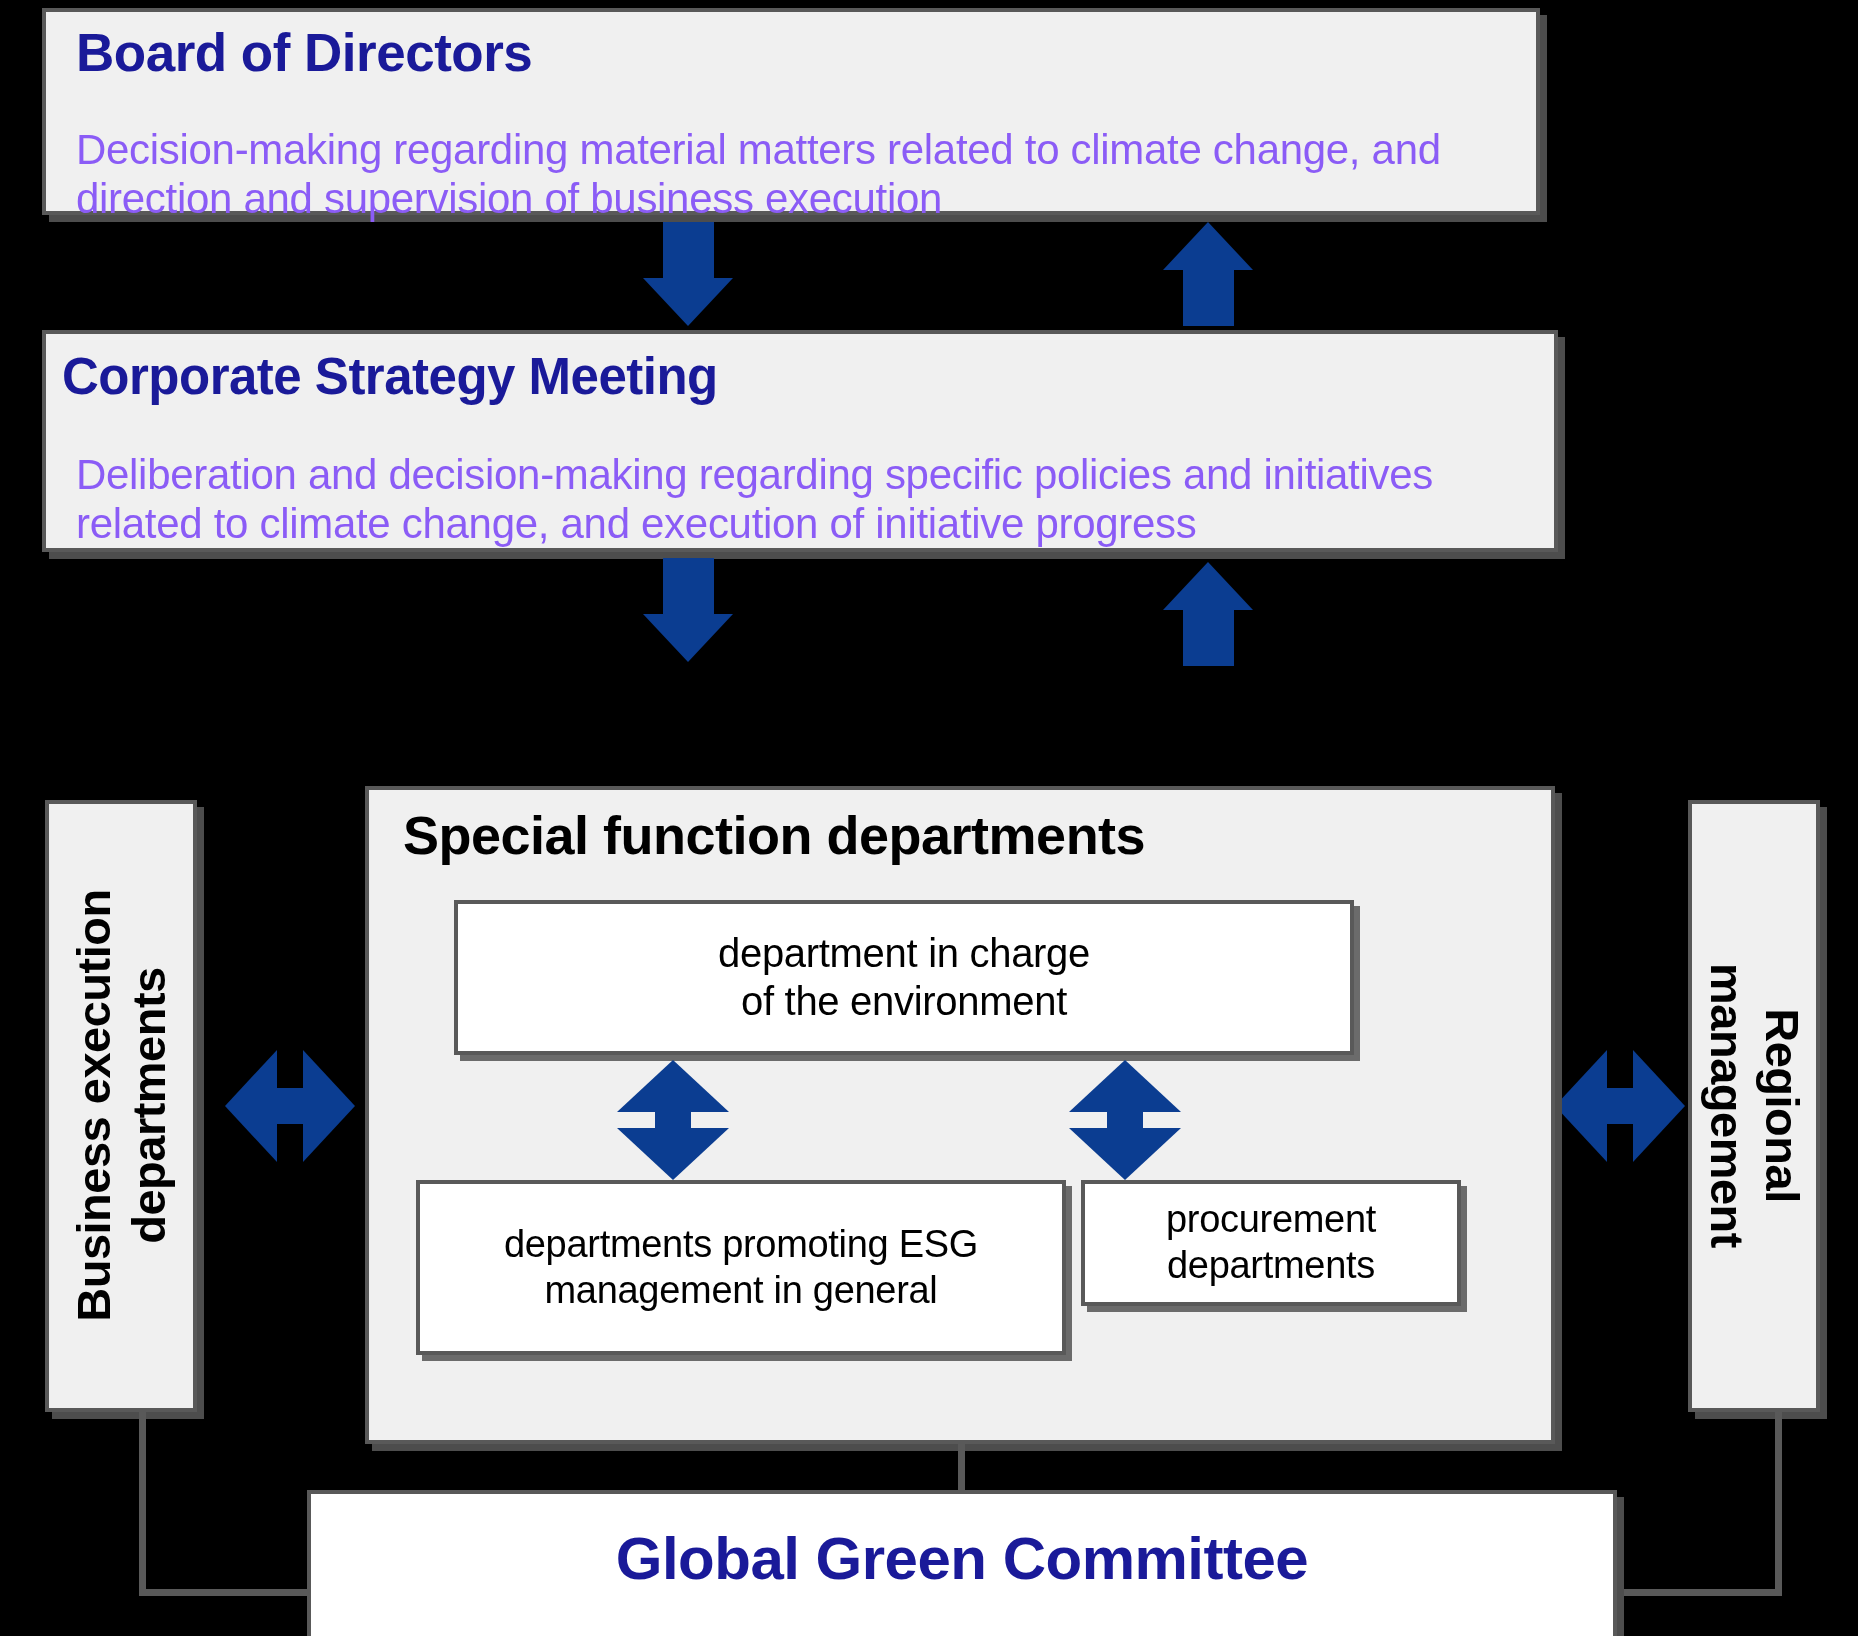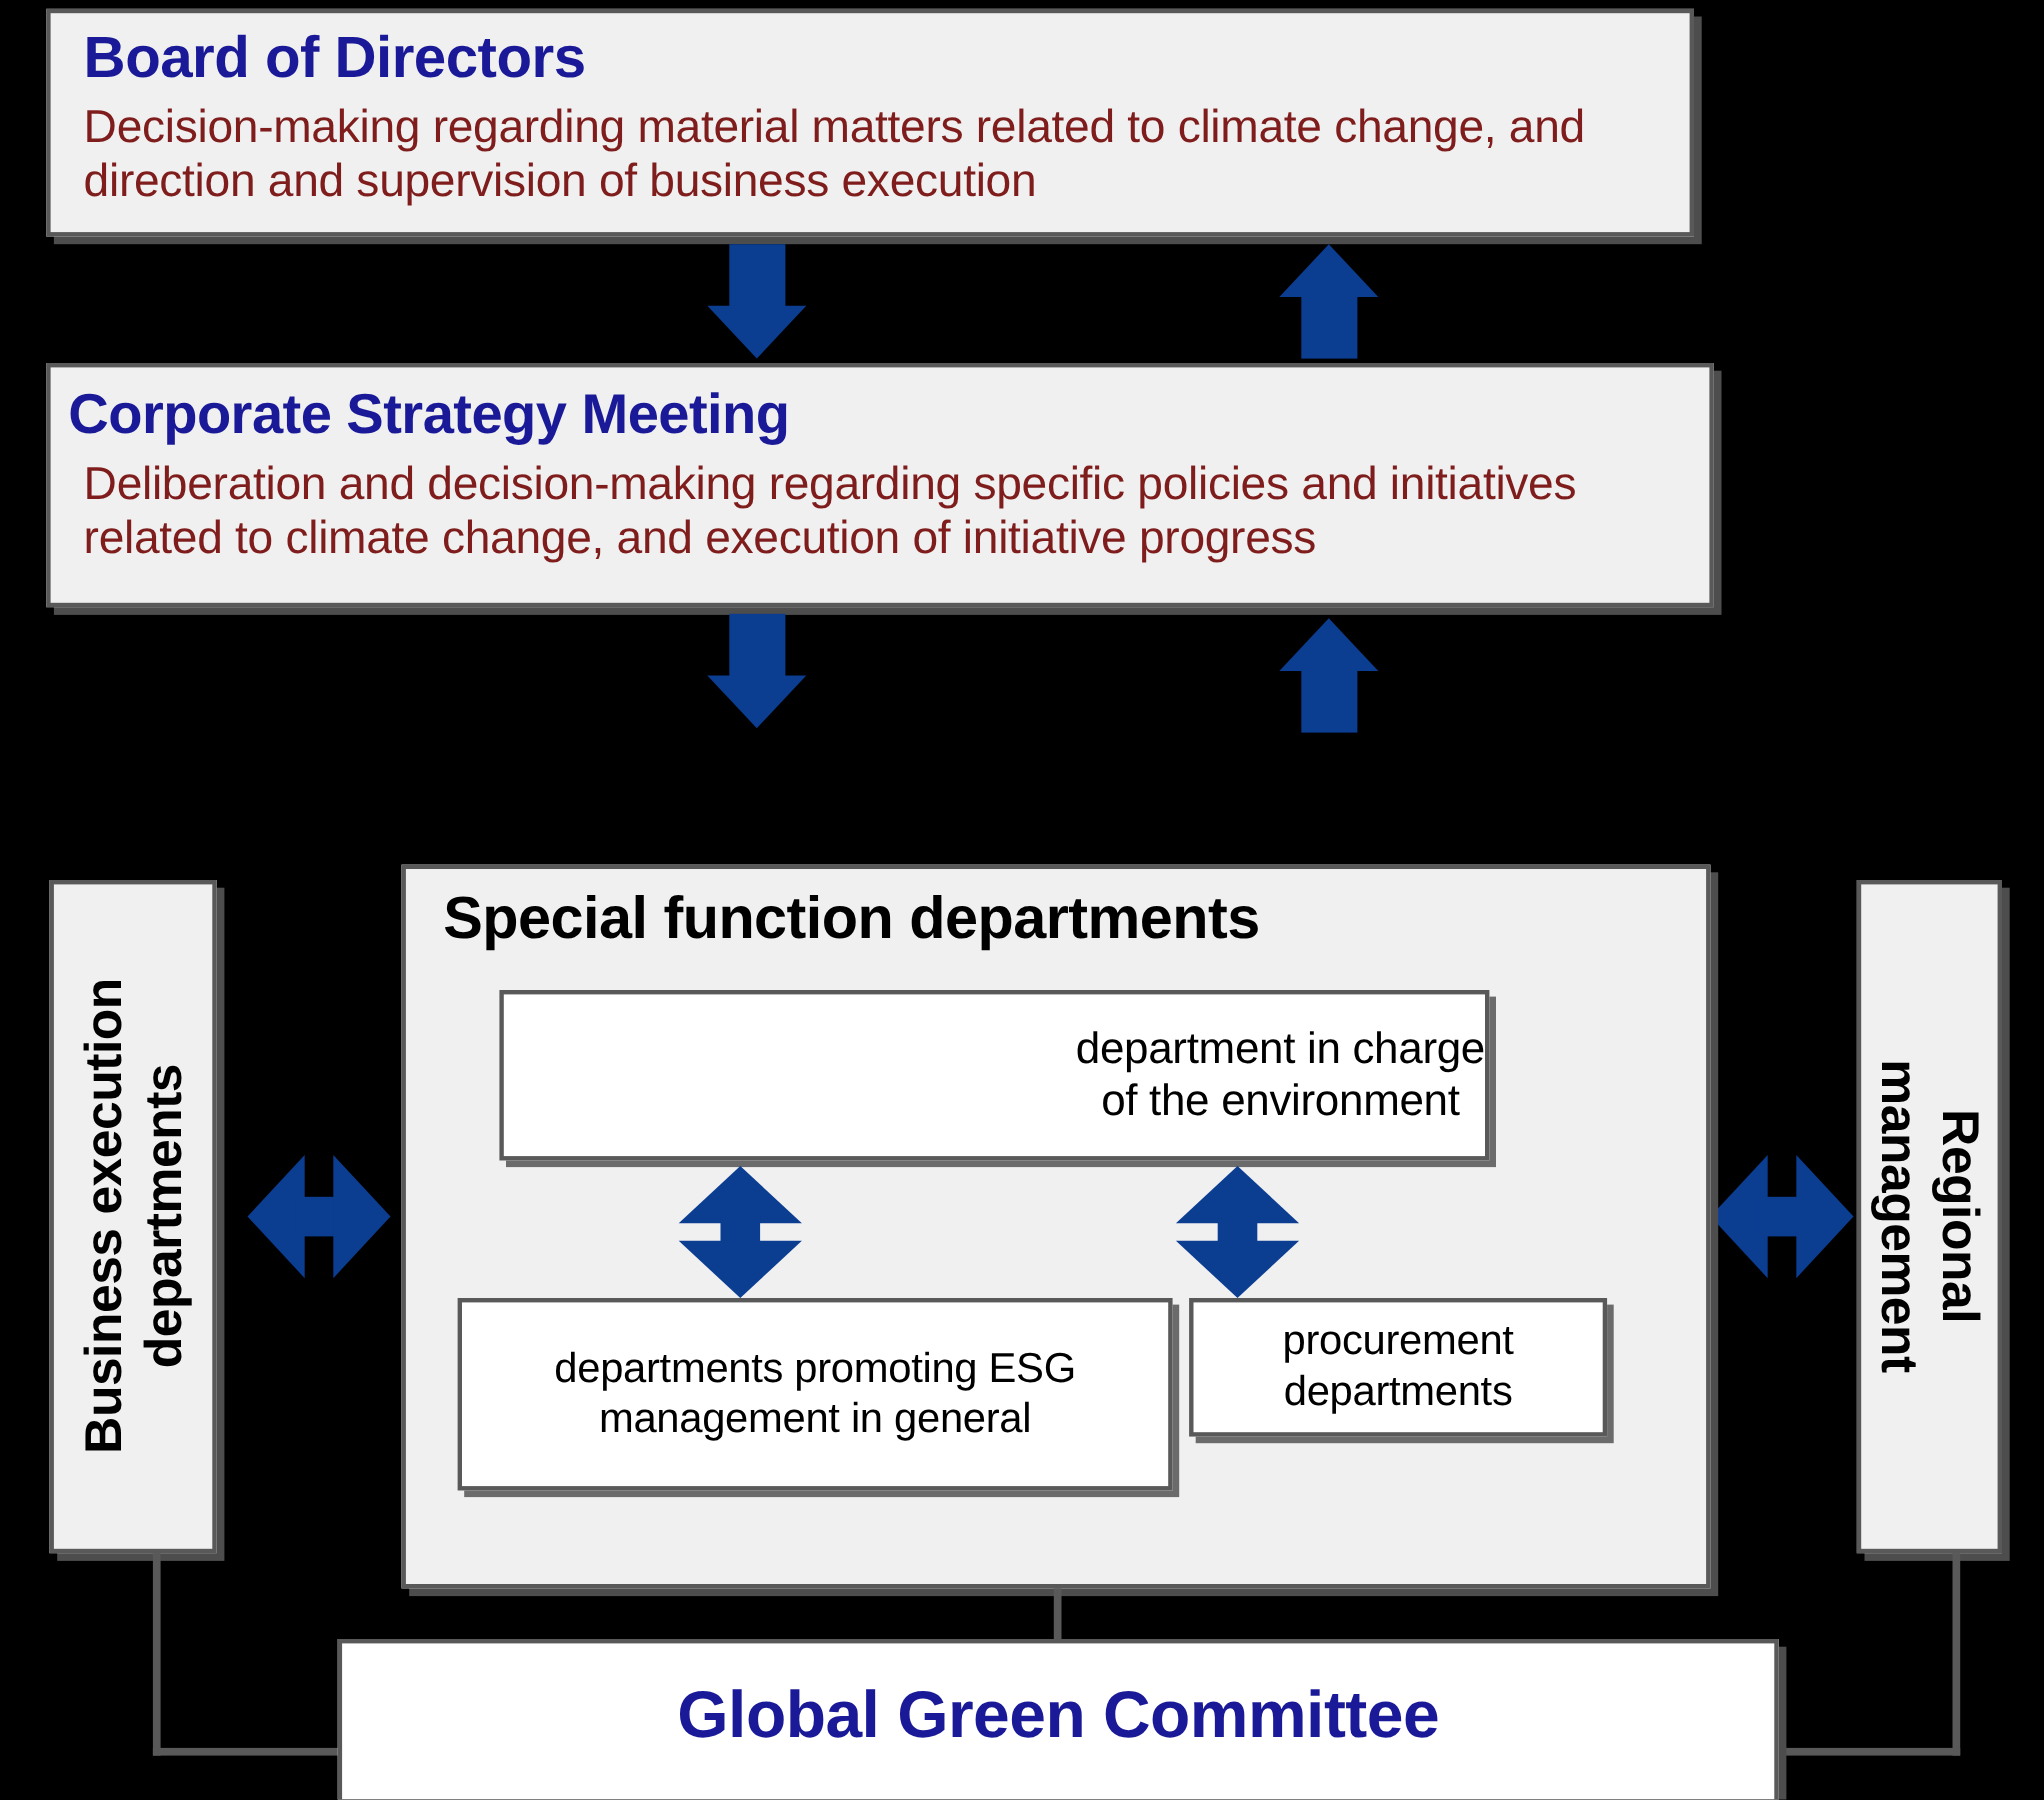--- a/index.html
+++ b/index.html
@@ -28,23 +28,24 @@
   }
 
   .head{
     color:#1a1a99;
     font-weight:bold;
     line-height:1.02;
     letter-spacing:-0.5px;
     text-align:right;
   }
   .body-txt{
-    color:#7f1d1d;
+    color:#8b5cf6;
     line-height:1.16;
     letter-spacing:-0.3px;
+    margin-top:35px;
   }
 
   
   #board{left:42px;top:8px;width:1498px;height:207px;}
   #board .head{position:absolute;left:30px;top:14px;font-size:53px;}
   #board .body-txt{position:absolute;left:30px;top:79px;font-size:42px;width:1450px;}
 
   
   #csm{left:42px;top:330px;width:1516px;height:222px;}
   #csm .head{position:absolute;left:16px;top:17px;font-size:51px;}
@@ -75,21 +76,21 @@
   
   #a4-head {left:1163px;top:562px;}
   #a4-shaft{left:1183px;top:608px;width:51px;height:58px;}
 
   
   #special{left:365px;top:786px;width:1190px;height:658px;}
   #special .head-black{
     position:absolute;left:34px;top:14px;
     color:#000;font-weight:bold;font-size:54px;letter-spacing:-0.5px;
   }
-  #envbox{left:85px;top:110px;width:900px;height:155px;justify-content:flex-end;}
+  #envbox{left:85px;top:110px;width:900px;height:155px;}
   #envbox .t{font-size:40px;color:#000;line-height:1.18;letter-spacing:-0.3px;}
 
   #esgbox{left:47px;top:390px;width:650px;height:175px;}
   #esgbox .t{font-size:38px;color:#000;line-height:1.2;letter-spacing:-0.3px;}
   #procbox{left:712px;top:390px;width:380px;height:126px;}
   #procbox .t{font-size:38px;color:#000;line-height:1.2;letter-spacing:-0.3px;}
 
   
   .dbl-v{position:absolute;width:112px;height:120px;}
   .dbl-v .up{

